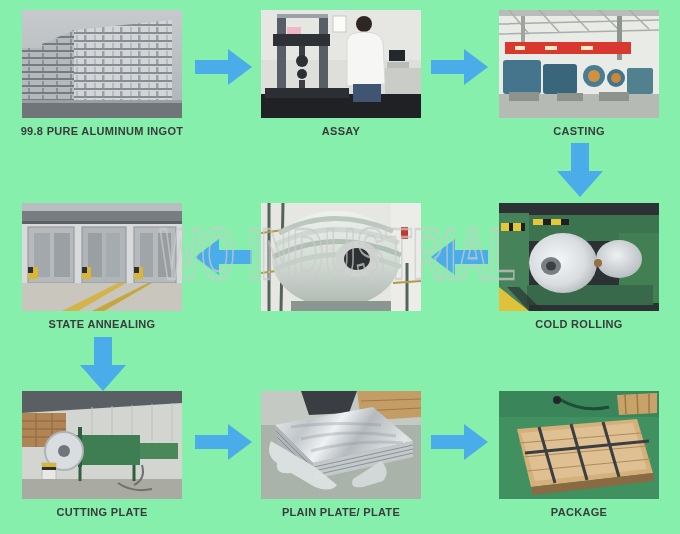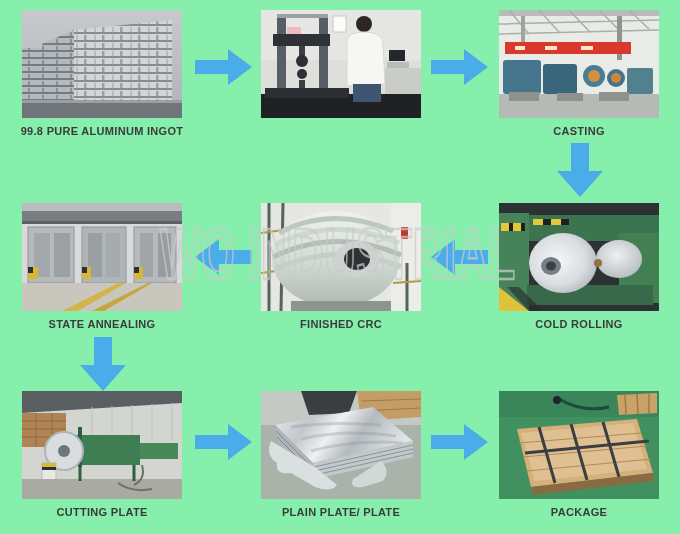--- a/index.html
+++ b/index.html
@@ -106,20 +106,21 @@
       <rect x="124" y="58" width="36" height="26" fill="#caccc8"></rect>
       <rect x="128" y="40" width="16" height="11" fill="#23282c"></rect>
       <rect x="126" y="52" width="22" height="6" fill="#b9bdb9"></rect>
       <rect x="0" y="84" width="160" height="24" fill="#1f2124"></rect>
       <rect x="4" y="78" width="84" height="10" fill="#2b2e32"></rect>
       <circle cx="103" cy="14" r="8" fill="#2e2622"></circle>
       <path d="M86 30 Q88 22 103 22 Q120 22 122 32 L124 74 L86 76 Z" fill="#f6f7f5" stroke="#d8d9d6" stroke-width="1"></path>
       <rect x="92" y="74" width="28" height="18" fill="#3f5572"></rect>
     </svg>
   </div>
+  <div class="step-label" style="left:221px; top:125px;">ASSAY</div>
 
   <div class="arrow" style="left:431px; top:49px;">
     <svg width="57" height="36" viewBox="0 0 57 36">
         <polygon points="0,11 33,11 33,0 57,18 33,36 33,25 0,25"></polygon>
       </svg>
   </div>
 
   <div class="photo" style="left:499px; top:10px;">
     <svg viewBox="0 0 160 108">
       <rect width="160" height="108" fill="#e9ebe7"></rect>
@@ -219,21 +220,20 @@
       <ellipse cx="75" cy="56" rx="64" ry="48" fill="url(#g5body)"></ellipse>
       <path d="M18 30 Q70 2 132 28" stroke="#bcc8bf" stroke-width="5" fill="none"></path>
       <path d="M14 42 Q72 12 138 40" stroke="#cdd8d0" stroke-width="5" fill="none"></path>
       <path d="M12 54 Q74 24 140 52" stroke="#b2bfb5" stroke-width="5" fill="none"></path>
       <path d="M14 66 Q76 38 140 64" stroke="#c4cfc7" stroke-width="5" fill="none"></path>
       <ellipse cx="96" cy="56" rx="22" ry="18" fill="#cfd3cf"></ellipse>
       <ellipse cx="96" cy="56" rx="13" ry="11" fill="#2e3133"></ellipse>
       <rect x="30" y="98" width="100" height="10" fill="#8c9690"></rect>
     </svg>
   </div>
-  <div class="step-label" style="left:221px; top:318px;">FINISHED CRC</div>
 
   <div class="arrow" style="left:431px; top:239px;">
     <svg width="57" height="36" viewBox="0 0 57 36">
         <polygon points="57,11 24,11 24,0 0,18 24,36 24,25 57,25"></polygon>
       </svg>
   </div>
 
   <div class="photo" style="left:499px; top:203px;">
     <svg viewBox="0 0 160 108">
       <defs>

